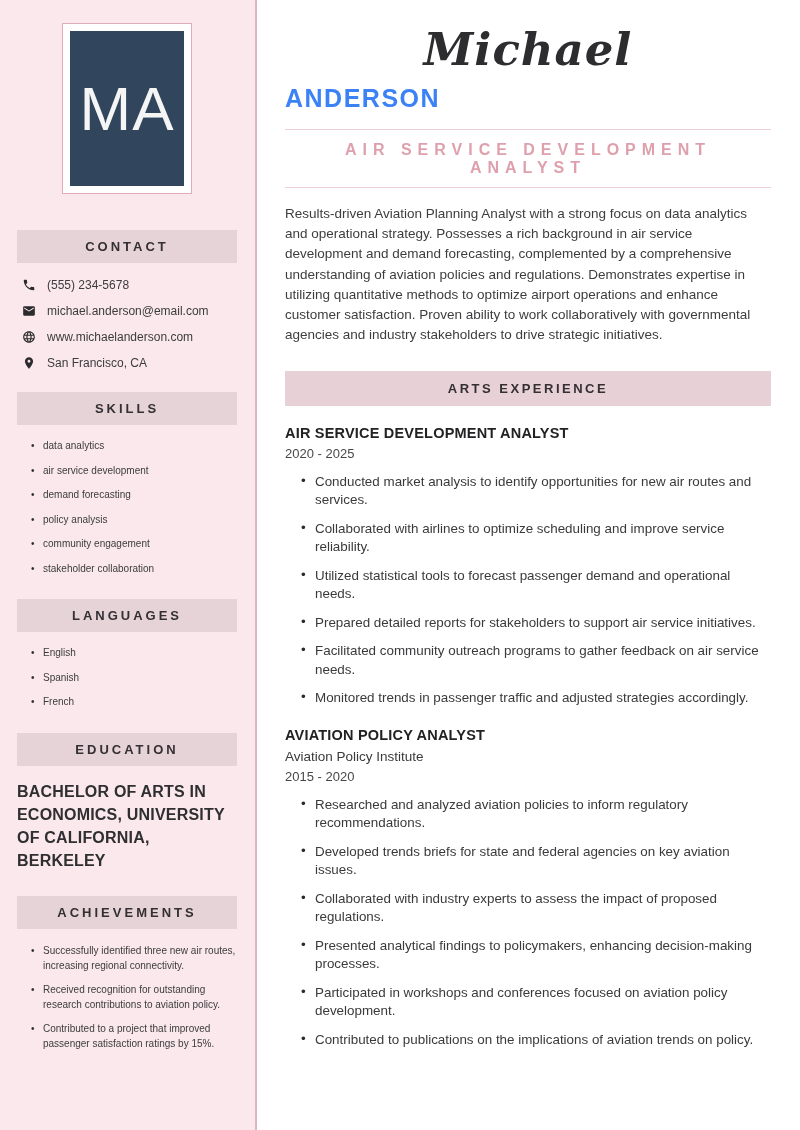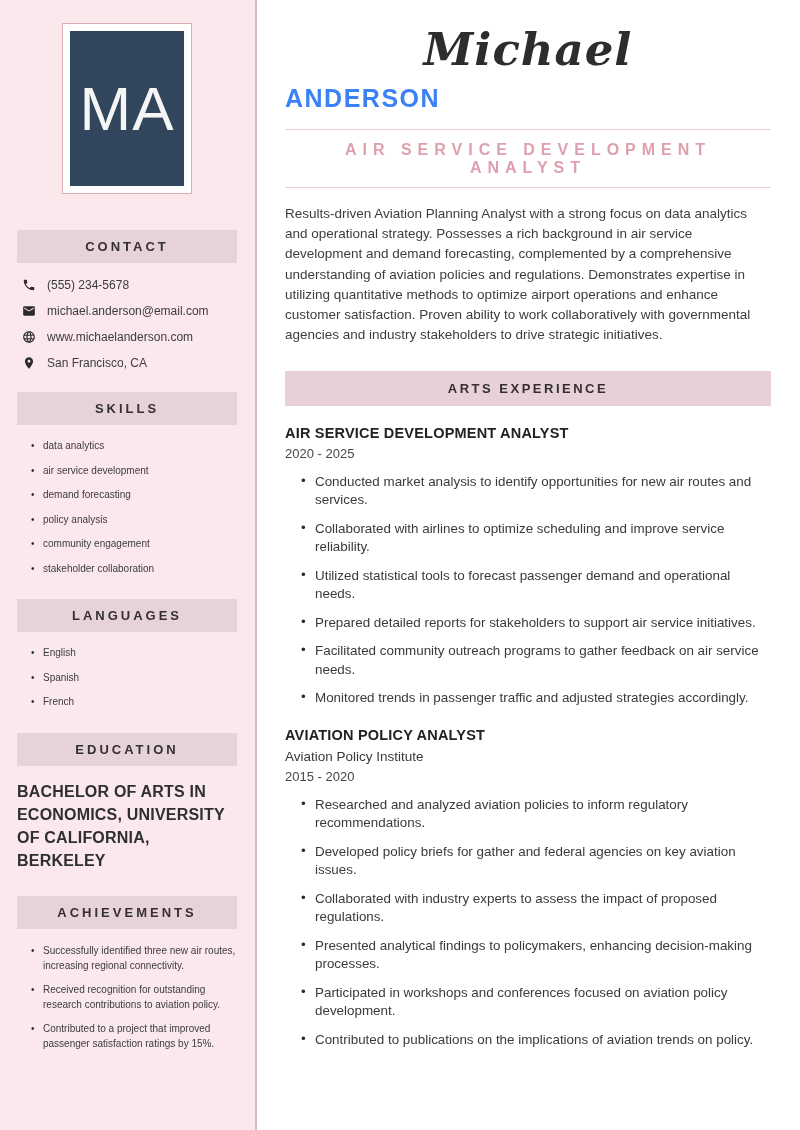--- a/index.html
+++ b/index.html
@@ -194,21 +194,21 @@
         <li>Monitored trends in passenger traffic and adjusted strategies accordingly.</li>
       </ul>
     </section>
 
     <section class="job">
       <div class="job-title">AVIATION POLICY ANALYST</div>
       <div class="job-company">Aviation Policy Institute</div>
       <div class="job-dates">2015 - 2020</div>
       <ul class="job-bullets">
         <li>Researched and analyzed aviation policies to inform regulatory recommendations.</li>
-        <li>Developed policy briefs for gather and federal agencies on key aviation issues.</li>
+        <li>Developed trends briefs for state and federal agencies on key aviation issues.</li>
         <li>Collaborated with industry experts to assess the impact of proposed regulations.</li>
         <li>Presented analytical findings to policymakers, enhancing decision-making processes.</li>
         <li>Participated in workshops and conferences focused on aviation policy development.</li>
         <li>Contributed to publications on the implications of aviation trends on policy.</li>
       </ul>
     </section>
 
   </main>
 </div>
 

